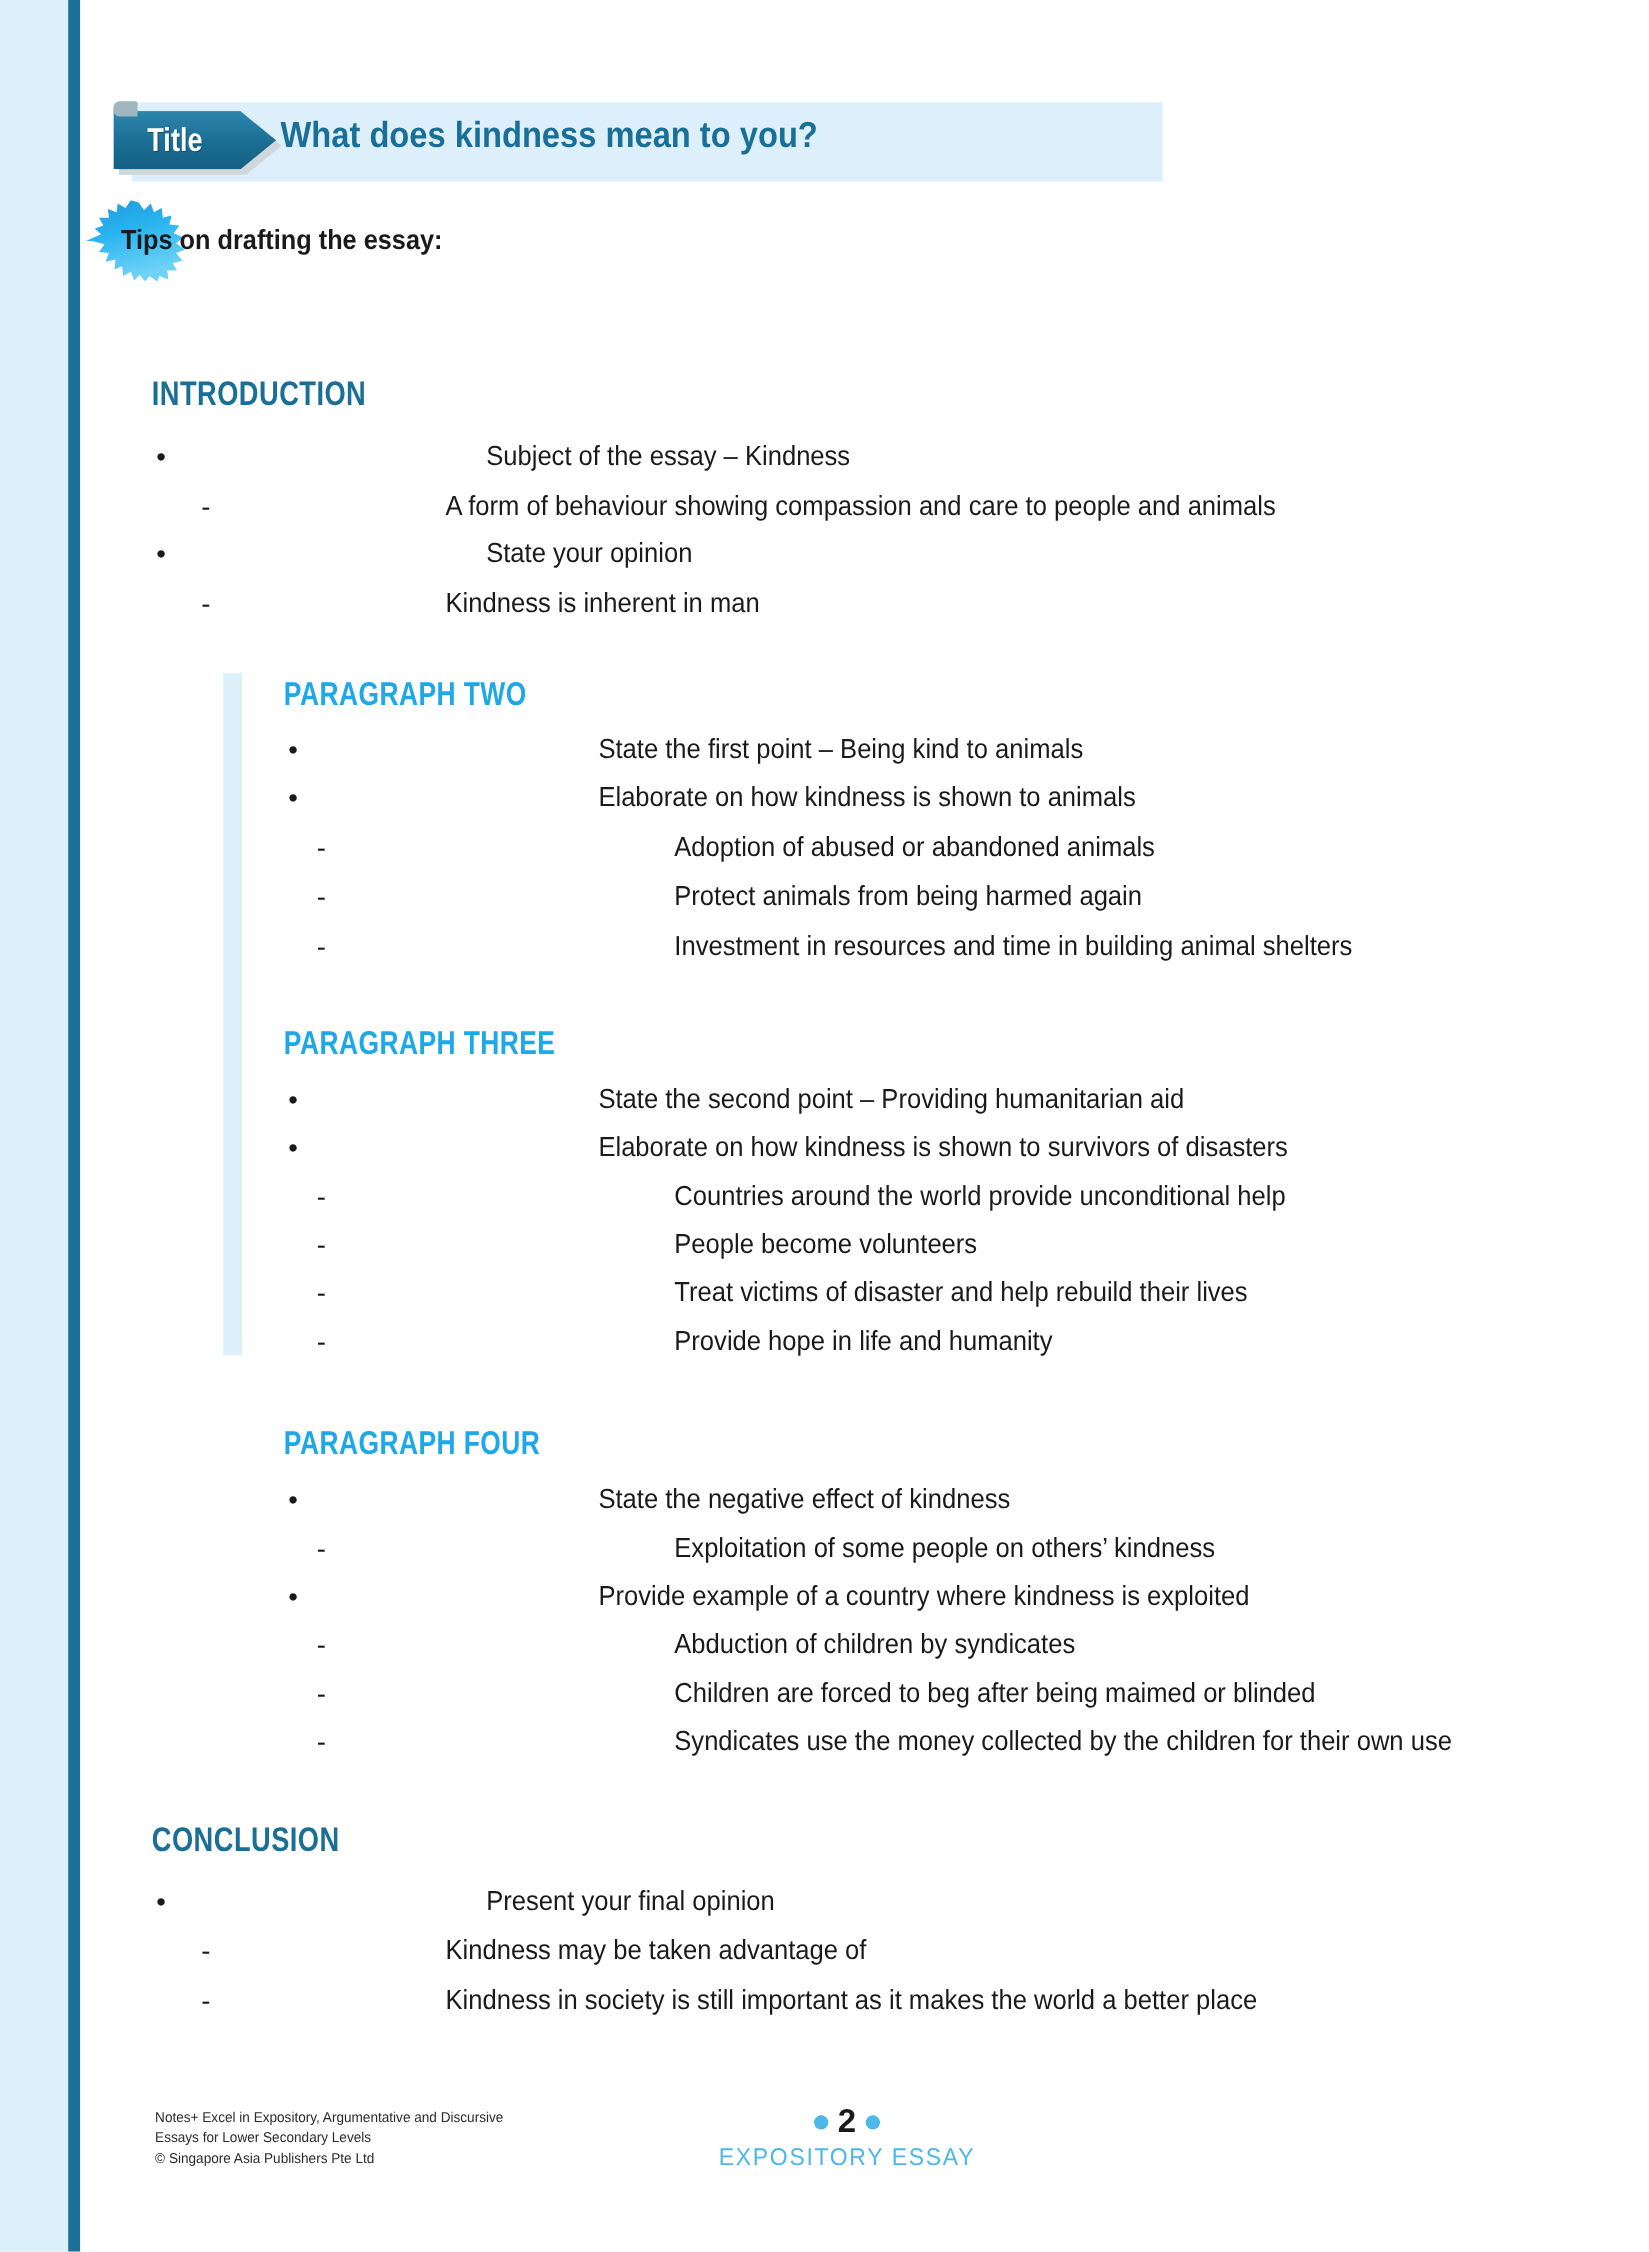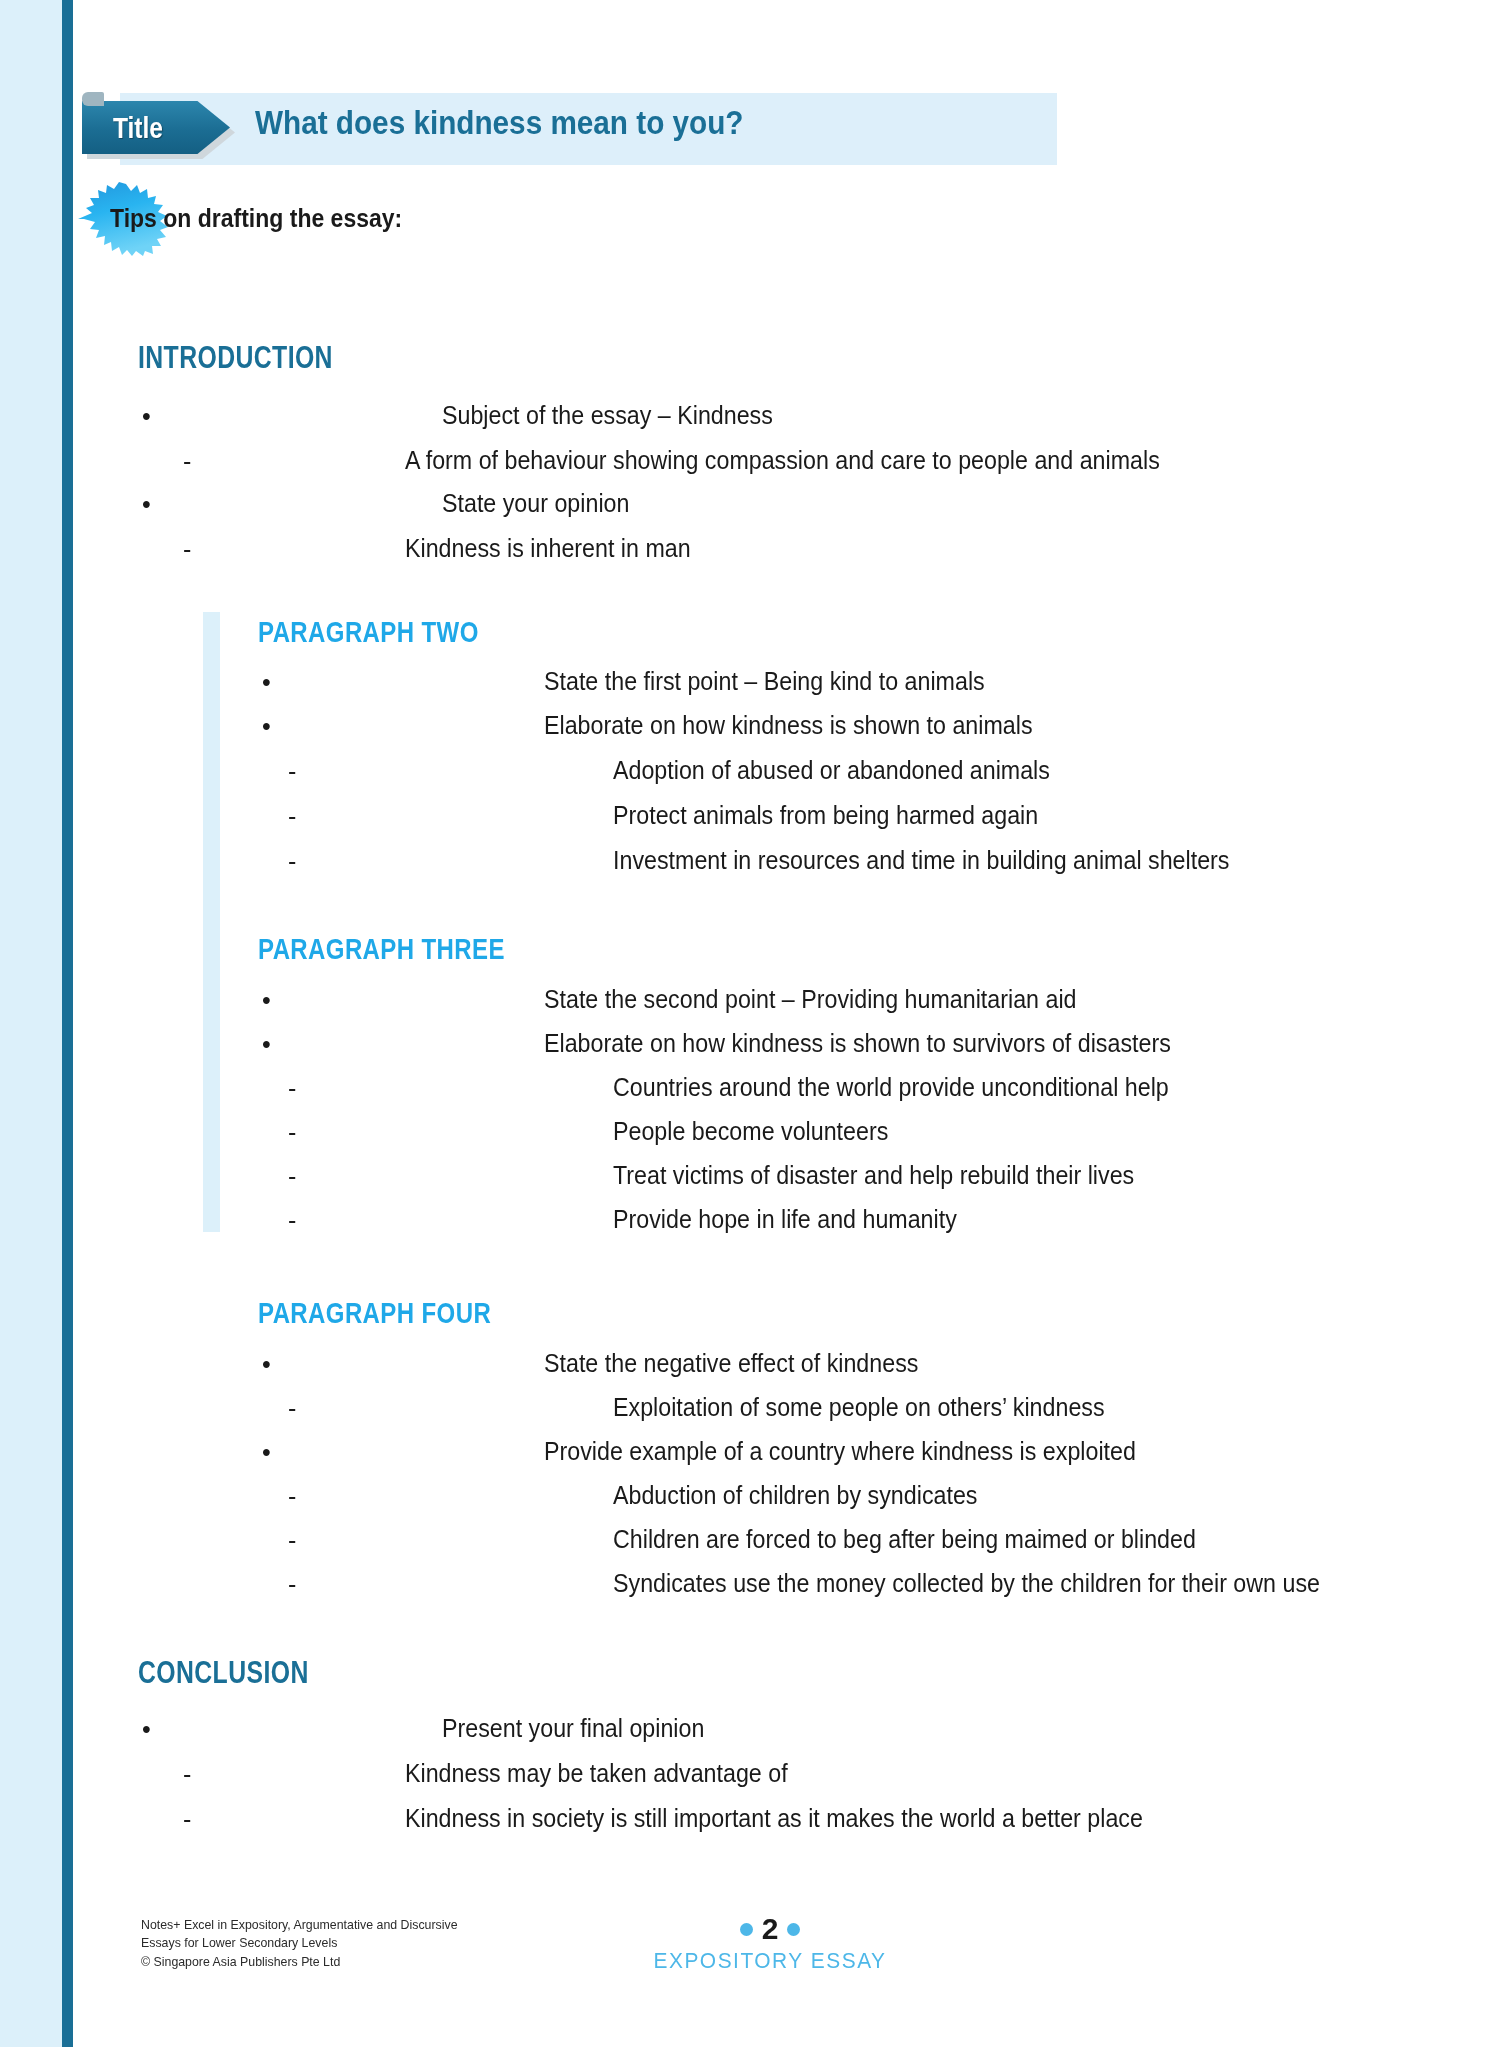--- a/index.html
+++ b/index.html
@@ -38,21 +38,21 @@
 
   
   #title-banner {
     position: absolute;
     left: 120px; top: 93px;
     width: 937px; height: 72px;
     background: #ddeffa;
   }
   #title-tag-wrap {
     position: absolute;
-    left: 82px; top: 101px;
+    left: 103px; top: 101px;
     width: 152px; height: 56px;
   }
   #title-tag-shadow {
     position: absolute;
     left: 5px; top: 5px;
     width: 148px; height: 53px;
     background: #cfd7dc;
     clip-path: polygon(0 0, 78% 0, 100% 50%, 78% 100%, 0 100%);
   }
   #title-tag {

